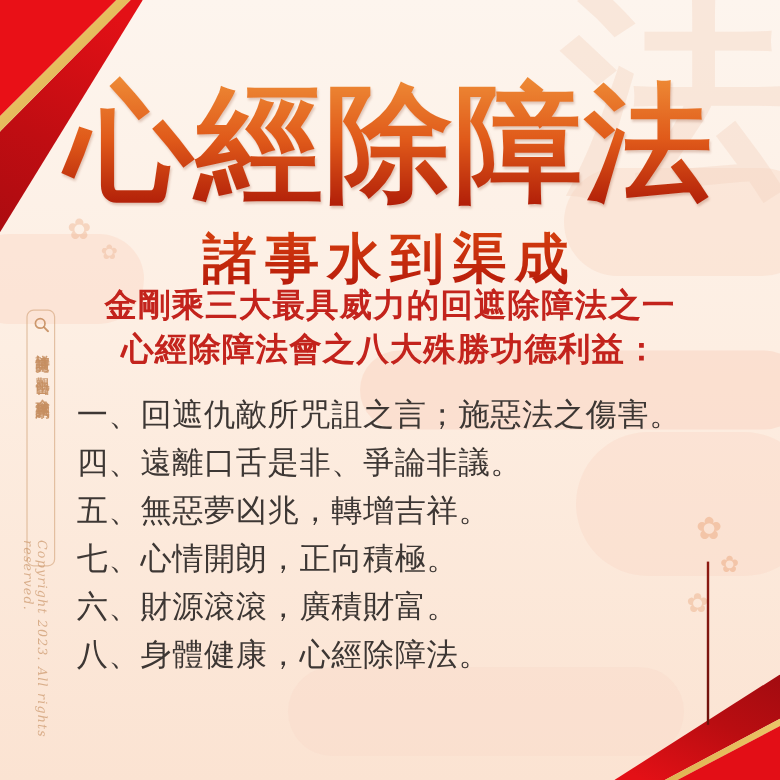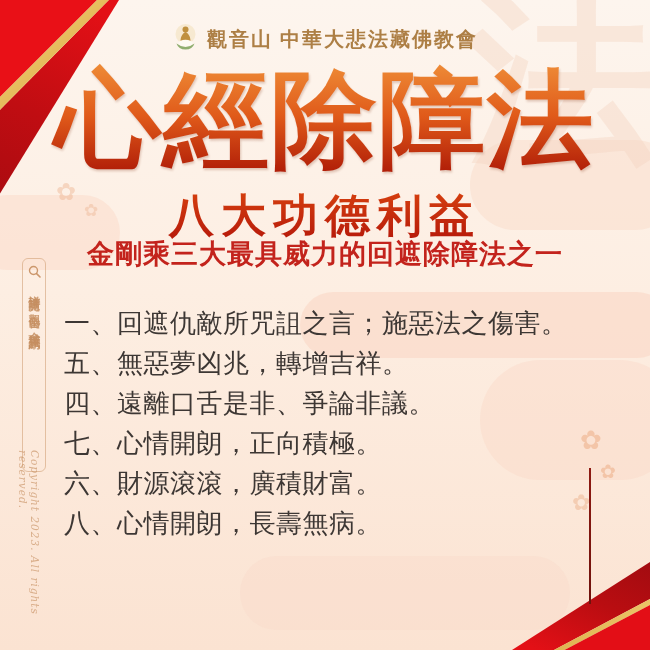--- a/index.html
+++ b/index.html
@@ -63,21 +63,21 @@
   .subtitle{
     position:absolute;left:0;top:186px;width:100%;text-align:center;
     font-size:45px;font-weight:900;letter-spacing:7px;
     background:linear-gradient(180deg,#d8430f 0%,#b3150a 100%);
     -webkit-background-clip:text;background-clip:text;color:transparent;
     font-family:"DejaVu Serif",serif;
   }
   .intro{position:absolute;left:0;top:236px;width:100%;text-align:center;
     color:#c3231c;font-weight:bold;font-size:27px;line-height:37px;letter-spacing:1px;}
   
-  .benefits{position:absolute;left:64px;top:304px;margin:0;padding:0;list-style:none;
+  .benefits{position:absolute;left:64px;top:326px;margin:0;padding:0;list-style:none;
     color:#3d3734;font-size:26px;line-height:40px;letter-spacing:.5px;font-weight:500;}
   
   .search-box{
     position:absolute;left:22px;top:258px;width:24px;height:214px;
     border:1px solid rgba(206,155,112,.55);border-radius:6px;
     display:flex;flex-direction:column;align-items:center;padding:5px 0;box-sizing:border-box;gap:4px;
   }
   .search-note{
     writing-mode:vertical-rl;text-orientation:upright;
     font-size:11.5px;letter-spacing:1.5px;color:rgba(198,142,96,.85);font-weight:bold;
@@ -110,47 +110,36 @@
     <div class="r-gold"></div>
     <div class="r-bright"></div>
   </div>
   <div class="ribbon-br">
     <div class="r-dark"></div>
     <div class="r-gold"></div>
     <div class="r-bright"></div>
   </div>
   <div class="divider-line"></div>
 
-  <div class="header">
-    <span>
-      <svg width="27" height="30" viewBox="0 0 27 30">
-        <circle cx="13.5" cy="12" r="10" fill="#f6e8cd" opacity="0.9"></circle>
-        <circle cx="13.5" cy="7.5" r="3" fill="#c0903f"></circle>
-        <path d="M13.5 10 C9.5 12 8.5 16 8.5 19.5 L18.5 19.5 C18.5 16 17.5 12 13.5 10Z" fill="#c0903f"></path>
-        <ellipse cx="13.5" cy="21" rx="7" ry="3.2" fill="#fdfaf2"></ellipse>
-        <path d="M4.5 21.5 Q13.5 28.5 22.5 21.5 Q20.5 27.5 13.5 27.5 Q6.5 27.5 4.5 21.5Z" fill="#8fae6f"></path>
-      </svg>
-    </span>
-    <span class="org-name">觀音山 中華大悲法藏佛教會</span>
-  </div>
 
   <div class="main-title">心經除障法</div>
-  <div class="subtitle">八大功德利益</div>
+  <div class="subtitle">諸事水到渠成</div>
 
   <div class="intro">
     <div>金剛乘三大最具威力的回遮除障法之一</div>
+    <div>心經除障法會之八大殊勝功德利益：</div>
   </div>
 
   <ul class="benefits">
     <li>一、回遮仇敵所咒詛之言；施惡法之傷害。</li>
+    <li>四、遠離口舌是非、爭論非議。</li>
     <li>五、無惡夢凶兆，轉增吉祥。</li>
-    <li>四、遠離口舌是非、爭論非議。</li>
     <li>七、心情開朗，正向積極。</li>
     <li>六、財源滾滾，廣積財富。</li>
-    <li>八、心情開朗，長壽無病。</li>
+    <li>八、身體健康，心經除障法。</li>
   </ul>
 
   <div class="search-box">
     <span>
       <svg width="13" height="13" viewBox="0 0 13 13">
         <circle cx="5.5" cy="5.5" r="4" fill="none" stroke="rgba(198,142,96,.9)" stroke-width="1.4"></circle>
         <line x1="8.6" y1="8.6" x2="12" y2="12" stroke="rgba(198,142,96,.9)" stroke-width="1.6" stroke-linecap="round"></line>
       </svg>
     </span>
     <span class="search-note">詳情請見：觀音山 全球資訊網</span>

